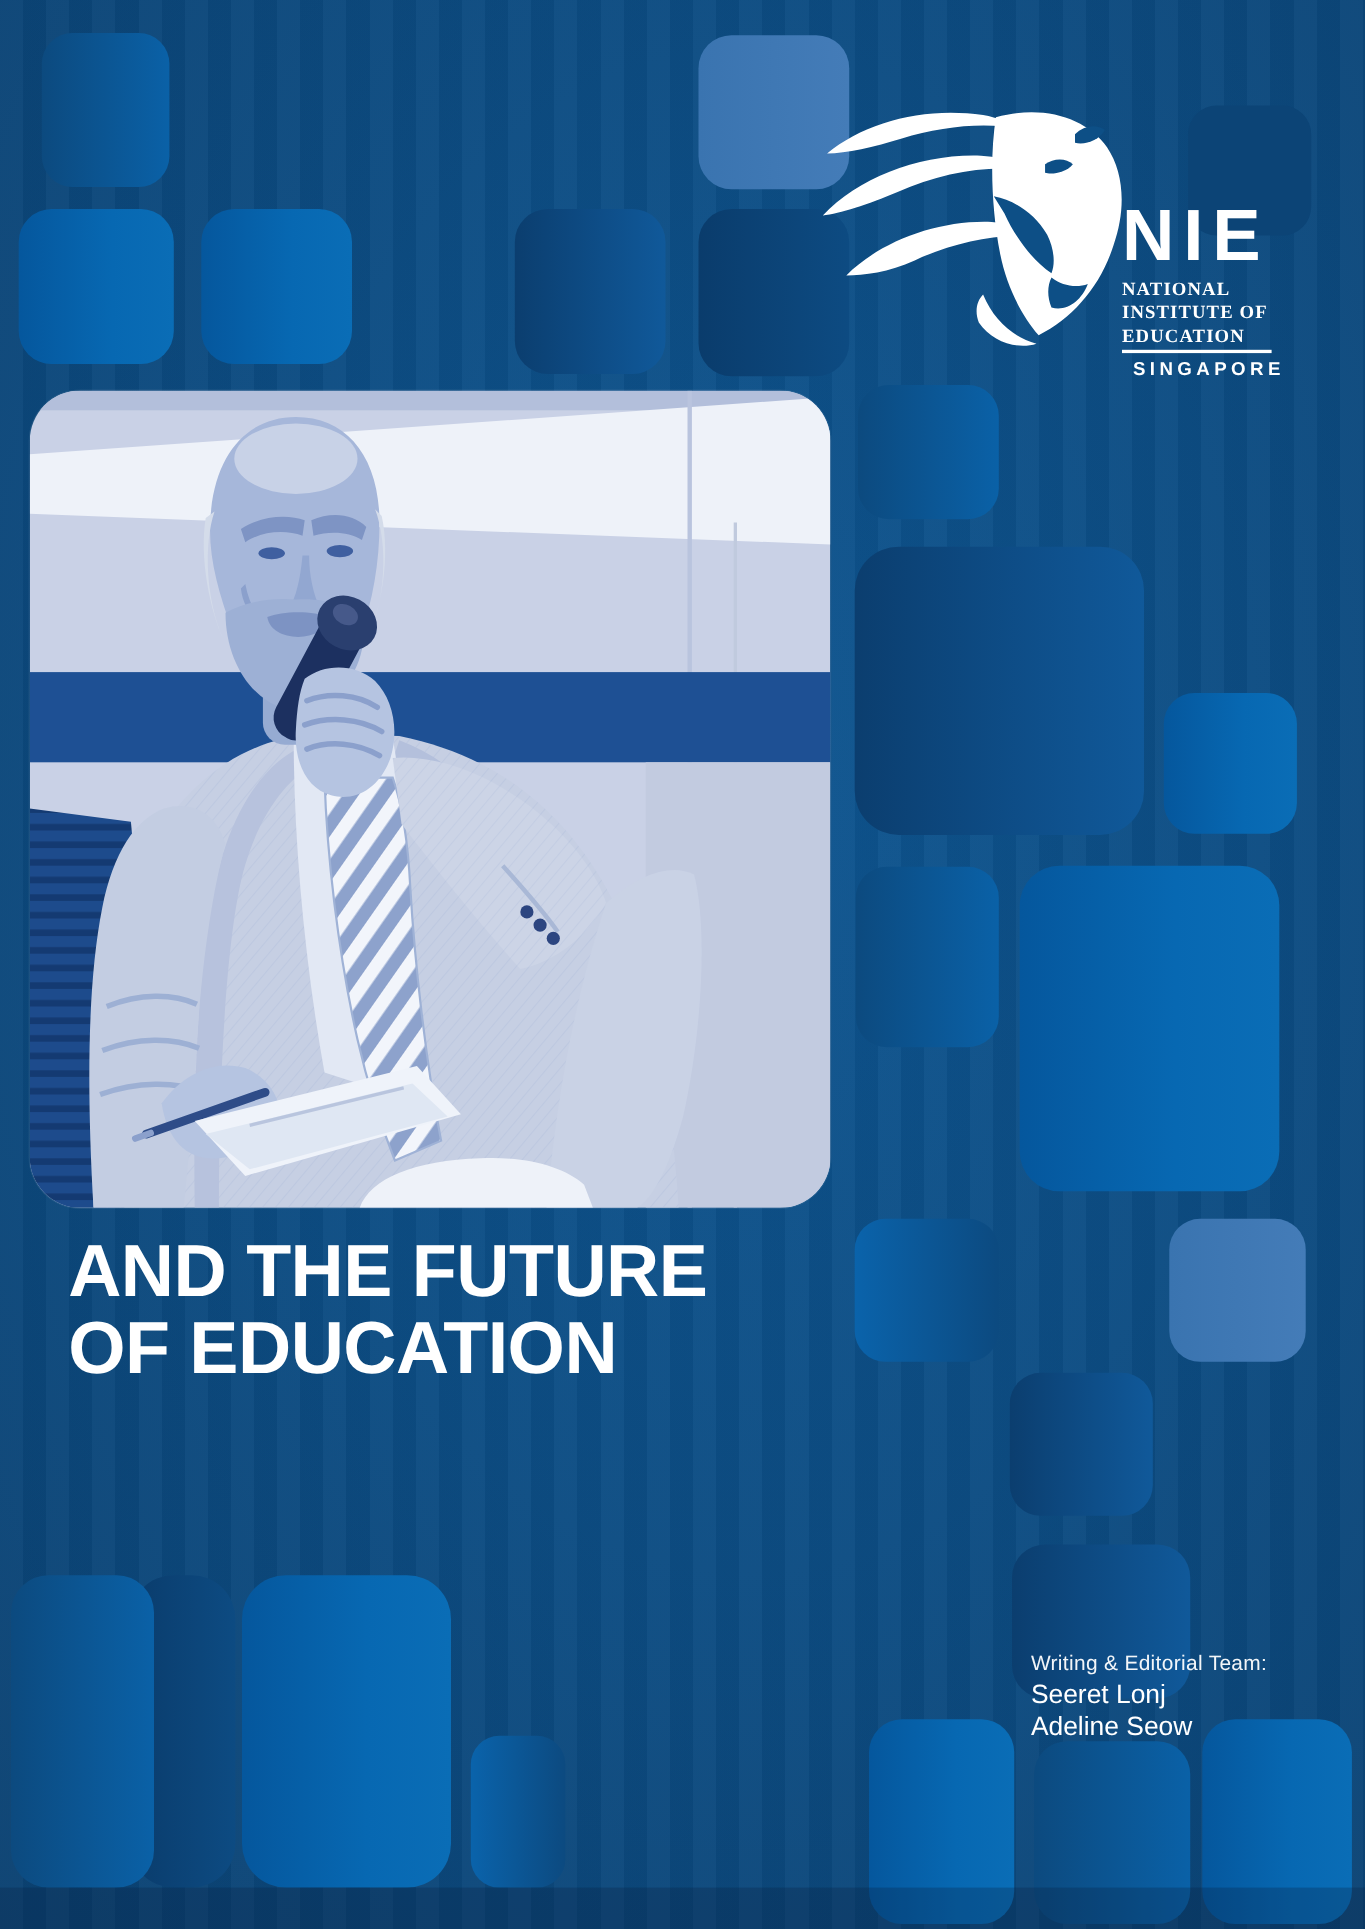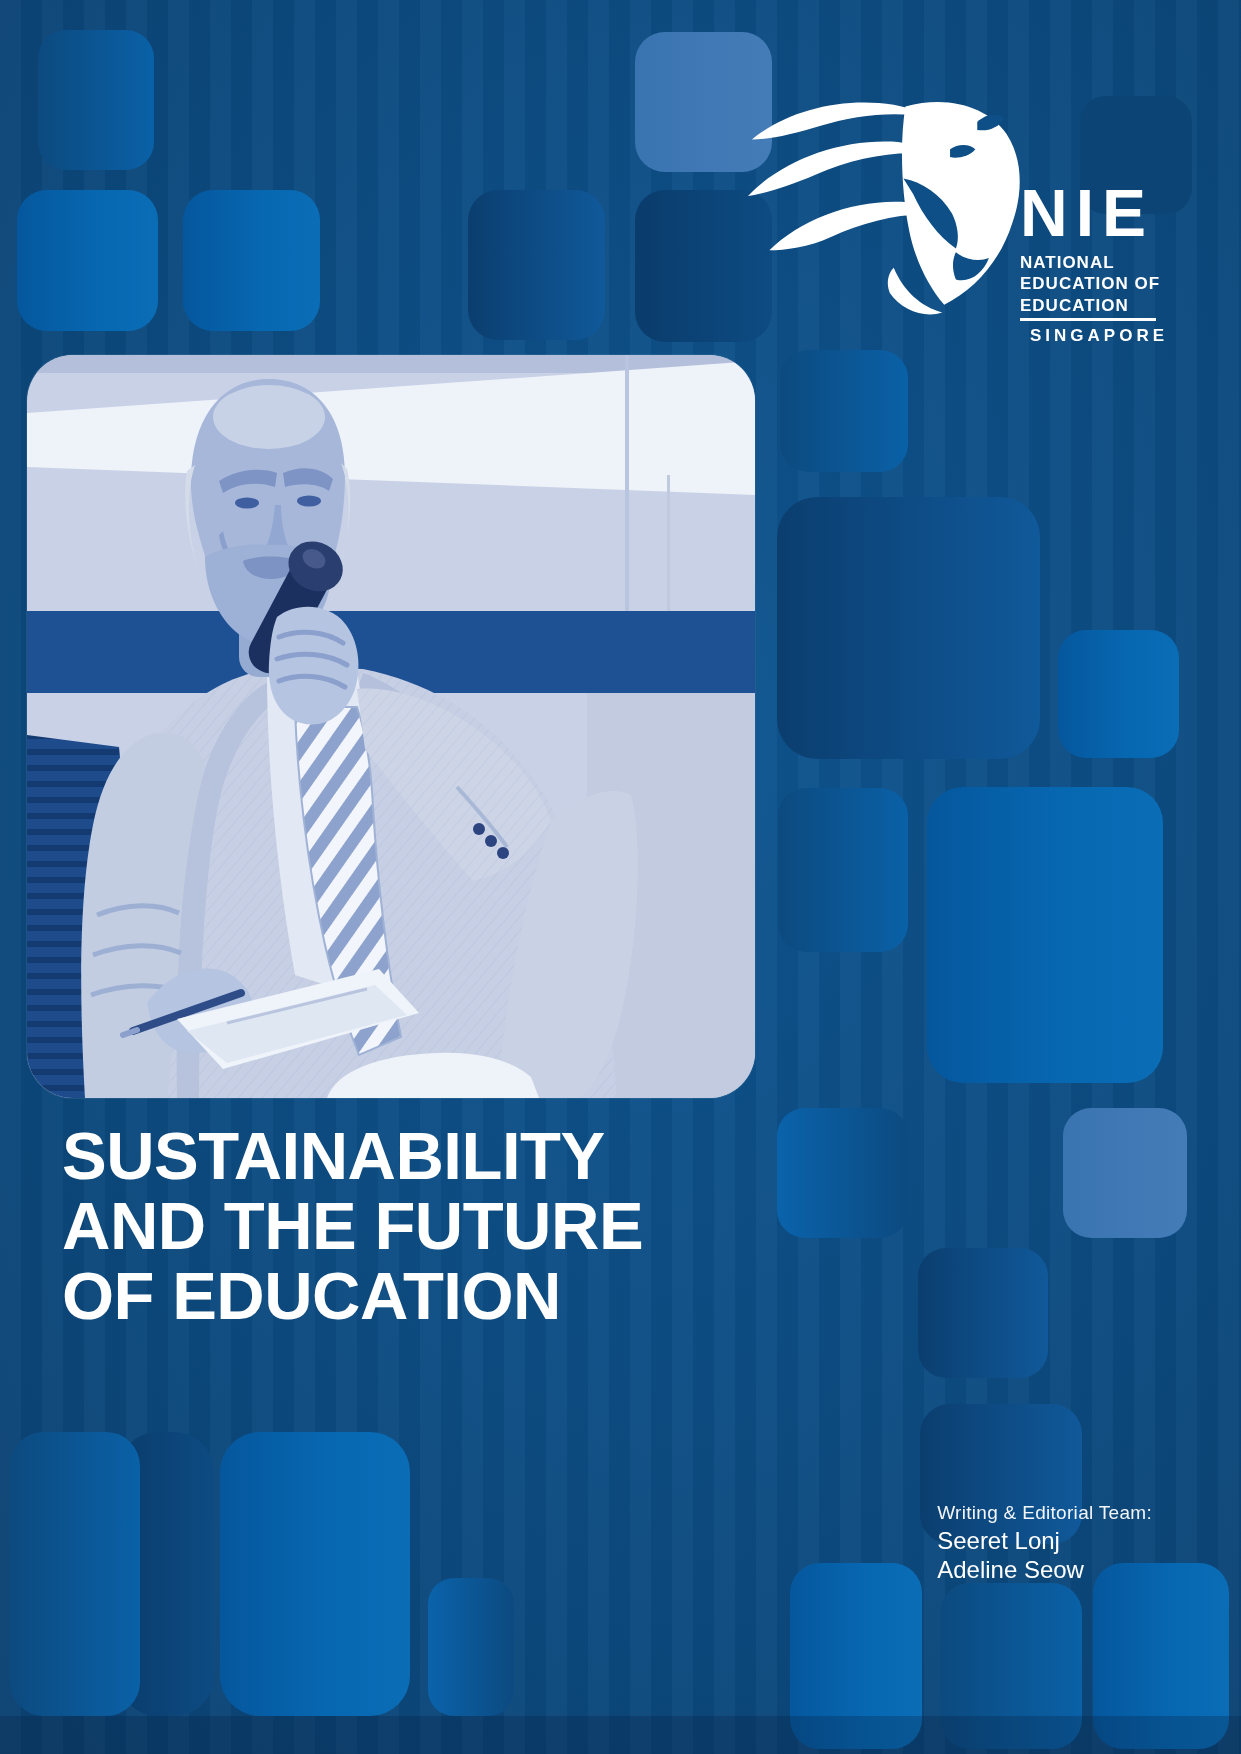--- a/index.html
+++ b/index.html
@@ -39,21 +39,21 @@
   .logo .lion{position:absolute;left:6px;top:8px;}
   .logo-text{position:absolute;left:278px;top:0;}
   .nie{
     position:absolute;left:0;top:92px;
     font-size:66px;font-weight:700;letter-spacing:8px;line-height:66px;
     color:#fff;white-space:nowrap;
   }
   .lname{
     position:absolute;left:0;width:160px;
     font-size:17px;font-weight:700;line-height:21.5px;letter-spacing:1px;
-    color:#fff;white-space:nowrap;
+    color:#fff;white-space:nowrap;font-family:Liberation Serif, serif;
   }
   .ln1{top:164px}.ln2{top:185px}.ln3{top:207px}
   .logo-underline{position:absolute;left:0;top:230px;width:136px;height:2.5px;background:#fff;}
   .country{
     position:absolute;left:10px;top:238px;
     font-size:17px;font-weight:700;letter-spacing:4px;color:#fff;white-space:nowrap;
   }
   
   .title{
     position:absolute;left:62px;top:1121px;margin:0;
@@ -190,29 +190,28 @@
       <g fill="#0d4f86">
         <path d="M236,26 C244,18 256,16 264,22 C258,32 246,36 236,34 Z"></path>
         <path d="M208,54 C216,48 228,48 234,54 C228,62 214,64 208,62 Z"></path>
         <path d="M160,84 C180,88 198,100 210,120 C216,132 218,146 214,156 C196,144 180,122 170,100 Z"></path>
         <path d="M214,160 C224,168 238,170 248,166 C242,182 228,192 214,188 C210,178 210,168 214,160 Z"></path>
       </g>
     </svg>
     <div class="logo-text">
       <div class="nie">NIE</div>
       <div class="lname ln1">NATIONAL</div>
-      <div class="lname ln2">EDUCATION OF</div>
+      <div class="lname ln2">INSTITUTE OF</div>
       <div class="lname ln3">EDUCATION</div>
       <div class="logo-underline"></div>
       <div class="country">SINGAPORE</div>
     </div>
   </div>
 
   <h1 class="title">
-    <span>SUSTAINABILITY</span>
     <span>AND THE FUTURE</span>
     <span>OF EDUCATION</span>
   </h1>
 
 
   <div class="credits">
     <div class="credits-heading">Writing &amp; Editorial Team:</div>
     <div class="credit-name">Seeret Lonj</div>
     <div class="credit-name">Adeline Seow</div>
   </div>

